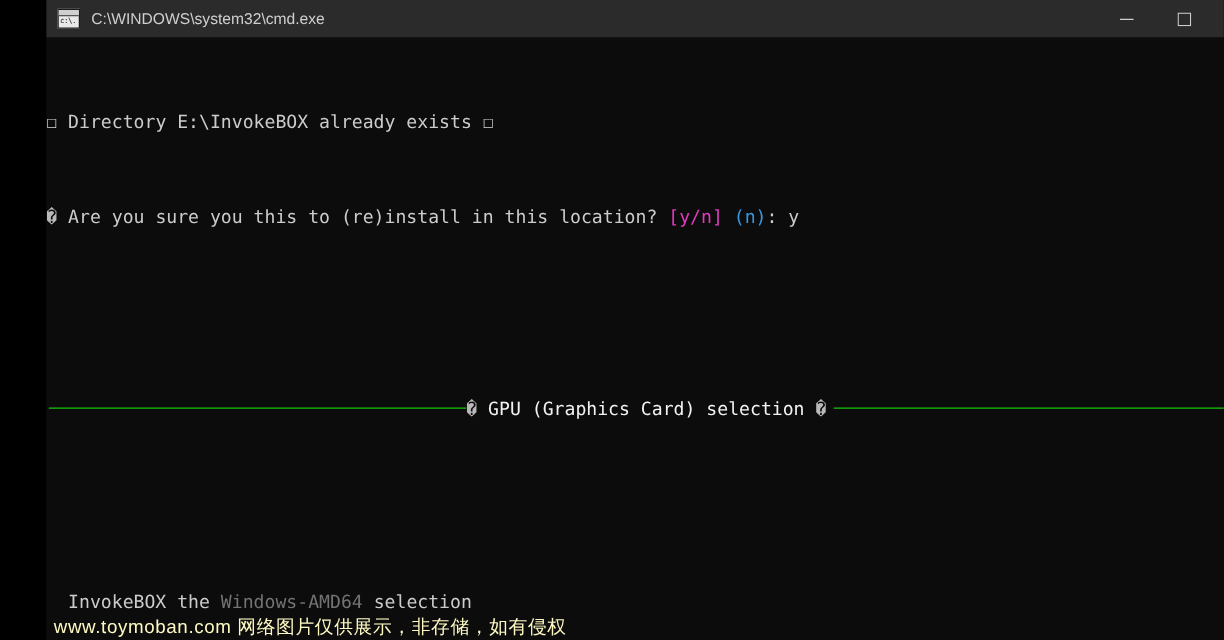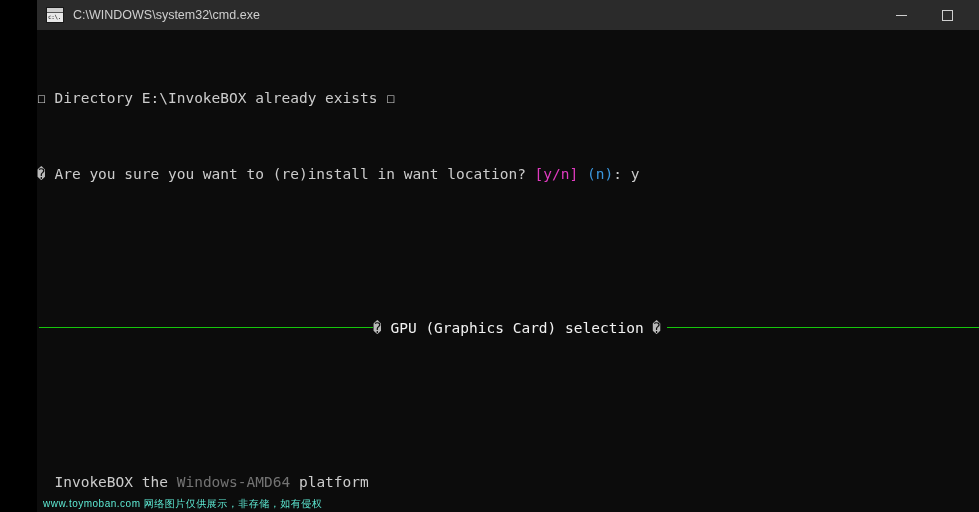--- a/index.html
+++ b/index.html
@@ -121,22 +121,22 @@
     vertical-align: middle;
     position: relative;
     top: -2px;
   }
   
   .watermark {
     position: absolute;
     left: 6px;
     bottom: 1px;
     font-family: "Liberation Sans", sans-serif;
-    font-size: 10px;
-    color: #5eead4;
+    font-size: 15px;
+    color: #fef9c3;
     white-space: nowrap;
     letter-spacing: 0.5px;
     pointer-events: none;
   }
   
   .scrollbar {
     position: absolute;
     top: 30px;
     right: 0;
     width: 17px;
@@ -191,29 +191,29 @@
           </svg>
       </div>
     </div>
   </div>
 
   <div class="console">
     <div class="lines">
 
       <div class="row"><span class="glyph-box">☐</span><span class="c-white"> Directory E:\InvokeBOX already exists </span><span class="glyph-box">☐</span></div>
 
-      <div class="row"><span class="glyph-diamond">�</span><span class="c-white"> Are you sure you want to (re)install in want location? </span><span class="c-magenta">[y/n]</span><span class="c-white"> </span><span class="c-cyan">(n)</span><span class="c-white">: </span><span class="c-white">y</span></div>
+      <div class="row"><span class="glyph-diamond">�</span><span class="c-white"> Are you sure you this to (re)install in this location? </span><span class="c-magenta">[y/n]</span><span class="c-white"> </span><span class="c-cyan">(n)</span><span class="c-white">: </span><span class="c-white">y</span></div>
 
       <div class="row">&nbsp;</div>
 
       <div class="row"><span class="rule" style="width:334px; margin-left:2px;"></span><span class="glyph-diamond">�</span><span class="c-bright"> GPU (Graphics Card) selection </span><span class="glyph-diamond">�</span><span class="rule" style="width:334px; margin-left:6px;"></span></div>
 
       <div class="row">&nbsp;</div>
 
-      <div class="row"><span class="c-white">  InvokeBOX the </span><span class="c-yellow">Windows-AMD64</span><span class="c-white"> platform</span></div>
+      <div class="row"><span class="c-white">  InvokeBOX the </span><span class="c-yellow">Windows-AMD64</span><span class="c-white"> selection</span></div>
 
       
 
       
 
       
 
       
 
       

